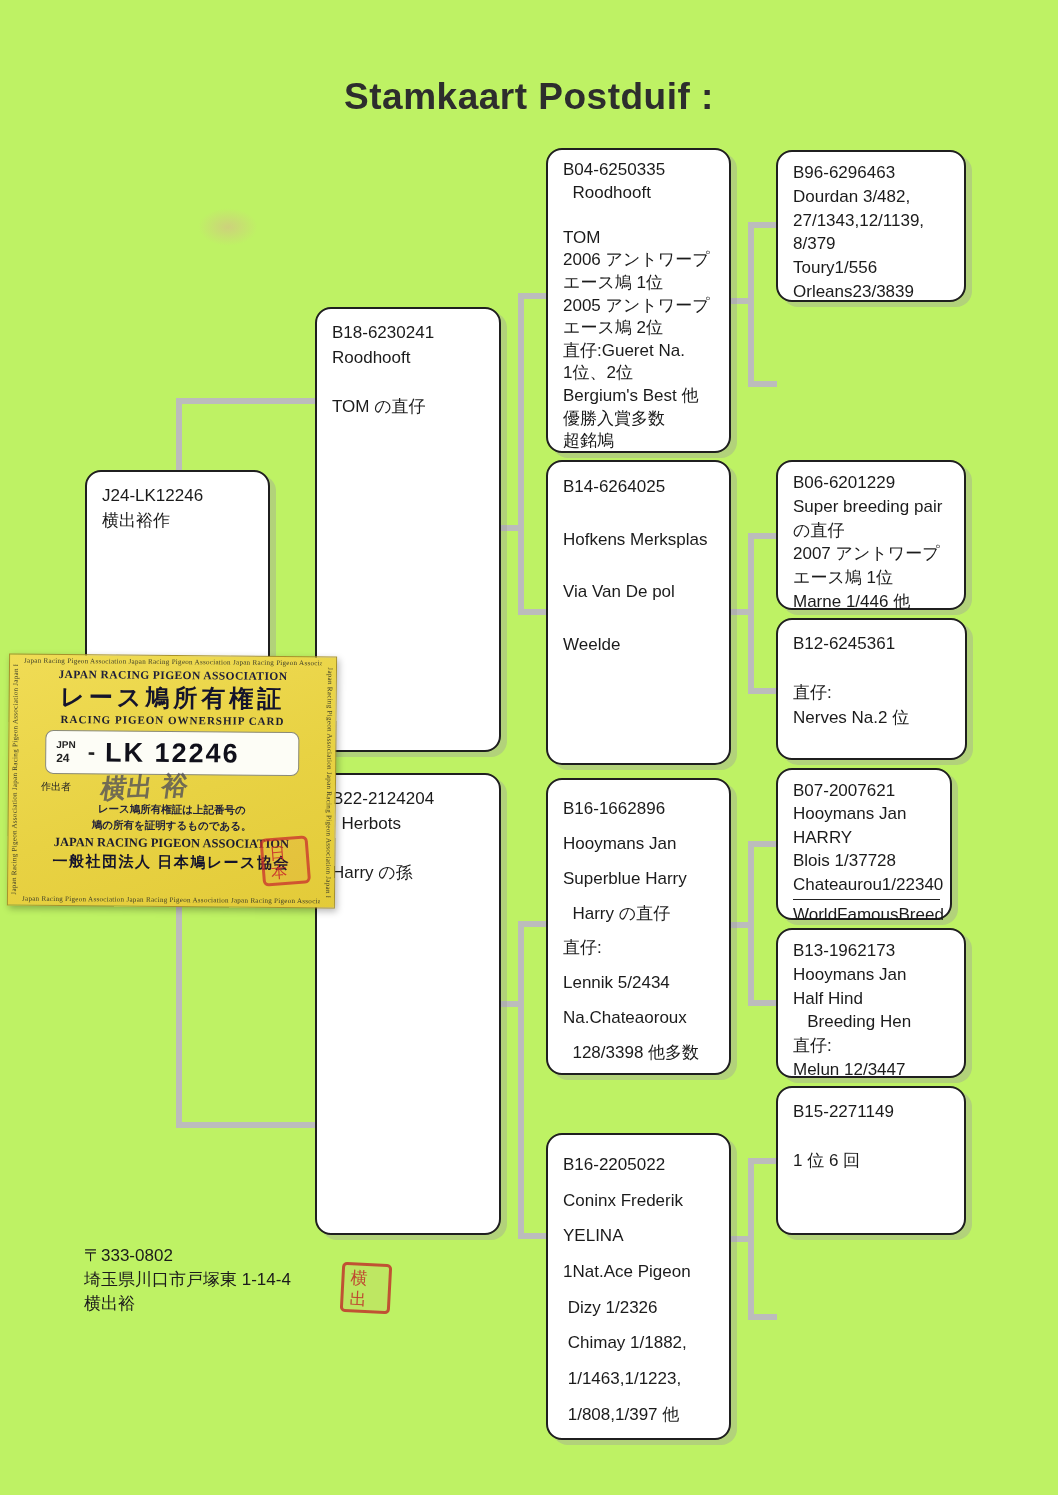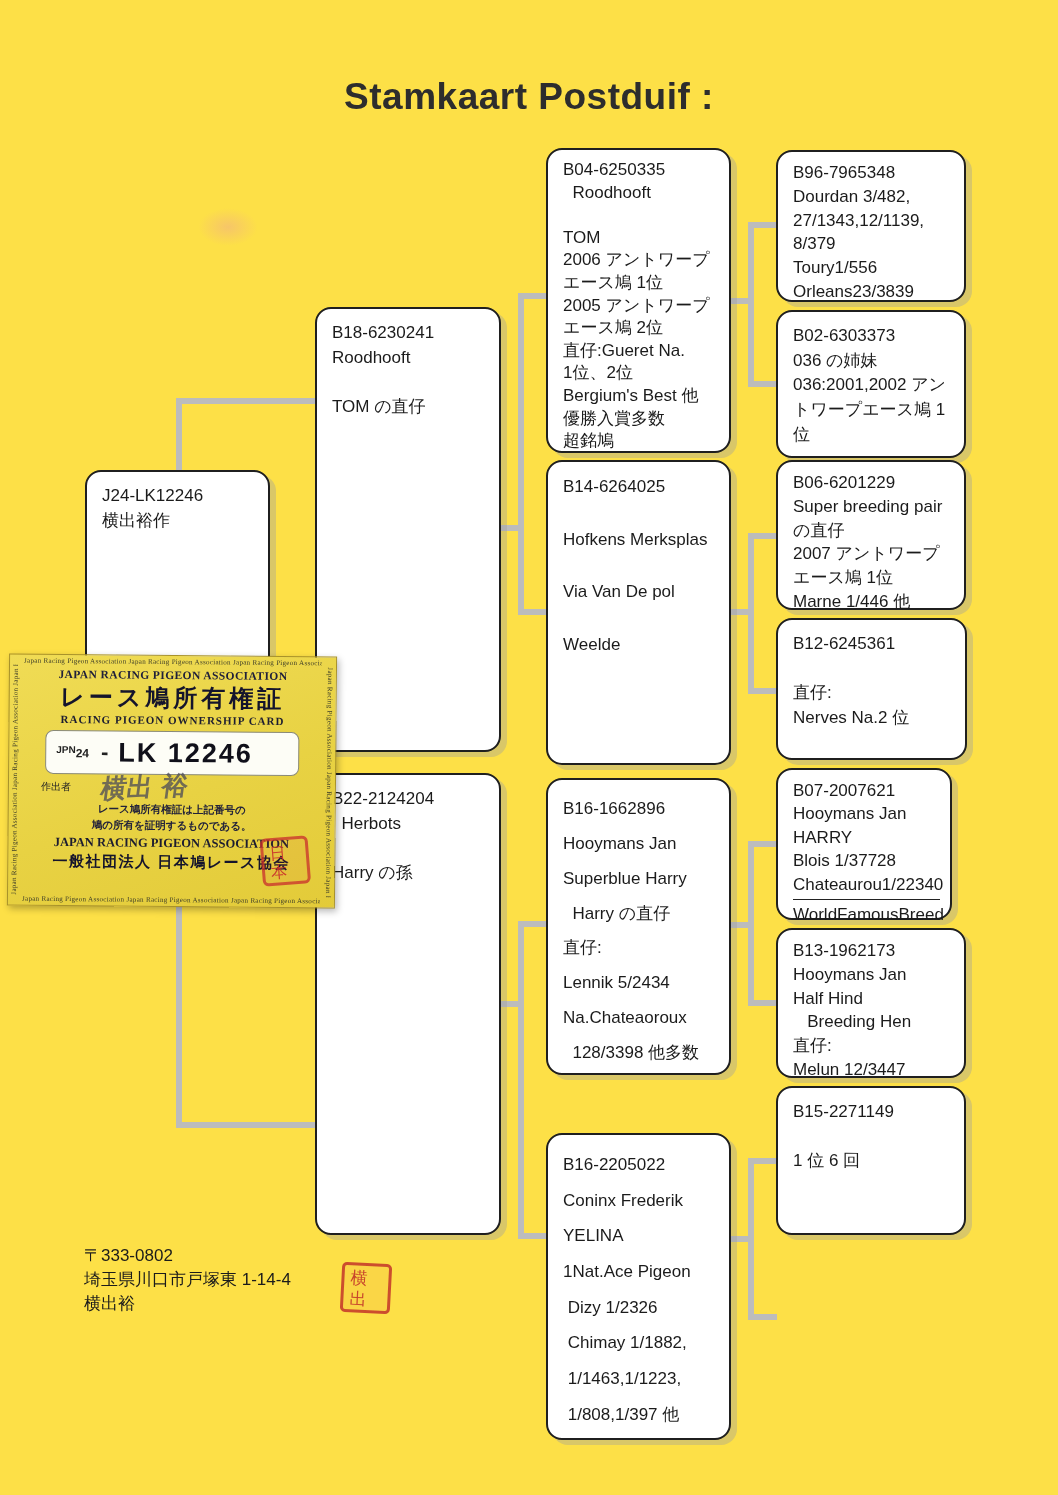--- a/index.html
+++ b/index.html
@@ -1,18 +1,18 @@
 <!DOCTYPE html>
 <html><head>
 <meta charset="utf-8">
 <style>
   * { margin:0; padding:0; box-sizing:border-box; }
   html,body { background:#ffffff; }
   body { font-family:"Liberation Sans","DejaVu Sans",sans-serif; }
-  .page { position:relative; width:1058px; height:1495px; background:#fde047; overflow:hidden; }
+  .page { position:relative; width:1058px; height:1495px; background:#bef264; overflow:hidden; }
 
   .doc-title { position:absolute; top:76px; left:0; width:100%; text-align:center;
     font-size:37px; font-weight:600; color:#2d2d2d; letter-spacing:0.5px; }
 
   .smudge { position:absolute; left:198px; top:208px; width:60px; height:38px;
     background:radial-gradient(ellipse at center, rgba(233,148,168,0.35), rgba(233,148,168,0) 70%); }
 
   .cline { position:absolute; background:#bcbcbc; }
 
   .pbox { position:absolute; background:#ffffff; border:2px solid #1f1f1f; border-radius:16px;
@@ -39,21 +39,21 @@
   .card-micro.rightv { writing-mode:vertical-rl; top:10px; bottom:10px; right:2px; width:10px; }
   .card-content { position:absolute; left:16px; right:16px; top:13px; text-align:center; }
   .card-assoc-serif { font-family:"Liberation Serif","DejaVu Serif",serif; font-weight:bold;
     font-size:11.5px; letter-spacing:0.4px; color:#20203a; }
   .card-title-jp { font-size:24px; font-weight:bold; letter-spacing:4px; margin-top:1px; color:#14142c; }
   .card-title-en { font-family:"Liberation Serif","DejaVu Serif",serif; font-weight:bold;
     font-size:11px; letter-spacing:1px; }
   .card-number-box { width:254px; height:44px; margin:5px auto 0; background:#fdfdf6;
     border:1px solid #8a8a78; border-radius:8px; display:flex; align-items:center;
     padding:2px 10px; text-align:left; }
-  .cn-left { display:flex; flex-direction:row; justify-content:flex-start; }
+  .cn-left { display:flex; flex-direction:column; justify-content:flex-start; }
   .cn-country { font-size:10px; font-weight:bold; line-height:1; color:#222; }
   .cn-year { font-size:12px; font-weight:bold; line-height:1; margin-top:2px; color:#222; }
   .cn-dash { font-size:22px; font-weight:bold; margin:0 10px 0 12px; color:#222; }
   .cn-number { font-size:27px; font-weight:bold; letter-spacing:2px; color:#10101a; }
   .card-maker { display:flex; align-items:flex-start; margin:-5px 0 0 16px; text-align:left; height:32px; }
   .maker-label { font-size:10px; margin-top:11px; color:#222; }
   .signature { font-family:"DejaVu Serif","Liberation Serif",serif; font-size:26px; font-weight:bold;
     color:#4a4a58; opacity:0.75; margin-left:30px; transform:rotate(-3deg) skewX(-10deg); }
   .card-note { font-size:10.5px; font-weight:bold; line-height:1.5; color:#22223a; }
   .card-assoc-en { font-family:"Liberation Serif","DejaVu Serif",serif; font-weight:bold;
@@ -169,33 +169,26 @@
     <div class="pbody">Coninx Frederik
 YELINA
 1Nat.Ace Pigeon
  Dizy 1/2326
  Chimay 1/1882,
  1/1463,1/1223,
  1/808,1/397 他</div>
   </div>
 
   <div class="pbox" style="left:776px;top:150px;width:190px;height:152px;line-height:1.4;padding-top:9px">
-    <div class="bid">B96-7965348</div>
+    <div class="bid">B96-6296463</div>
     <div class="pbody">Dourdan 3/482,
 27/1343,12/1139,
 8/379
 Toury1/556
 Orleans23/3839</div>
-  </div>
-  <div class="pbox" style="left:776px;top:310px;width:190px;height:148px">
-    <div class="bid">B02-6303373</div>
-    <div class="pbody">036 の姉妹
-036:2001,2002 アン
-トワープエース鳩 1
-位</div>
   </div>
   <div class="pbox" style="left:776px;top:460px;width:190px;height:150px;line-height:1.4;padding-top:9px">
     <div class="bid">B06-6201229</div>
     <div class="pbody">Super breeding pair
 の直仔
 2007 アントワープ
 エース鳩 1位
 Marne 1/446 他</div>
   </div>
   <div class="pbox" style="left:776px;top:618px;width:191px;height:142px">

